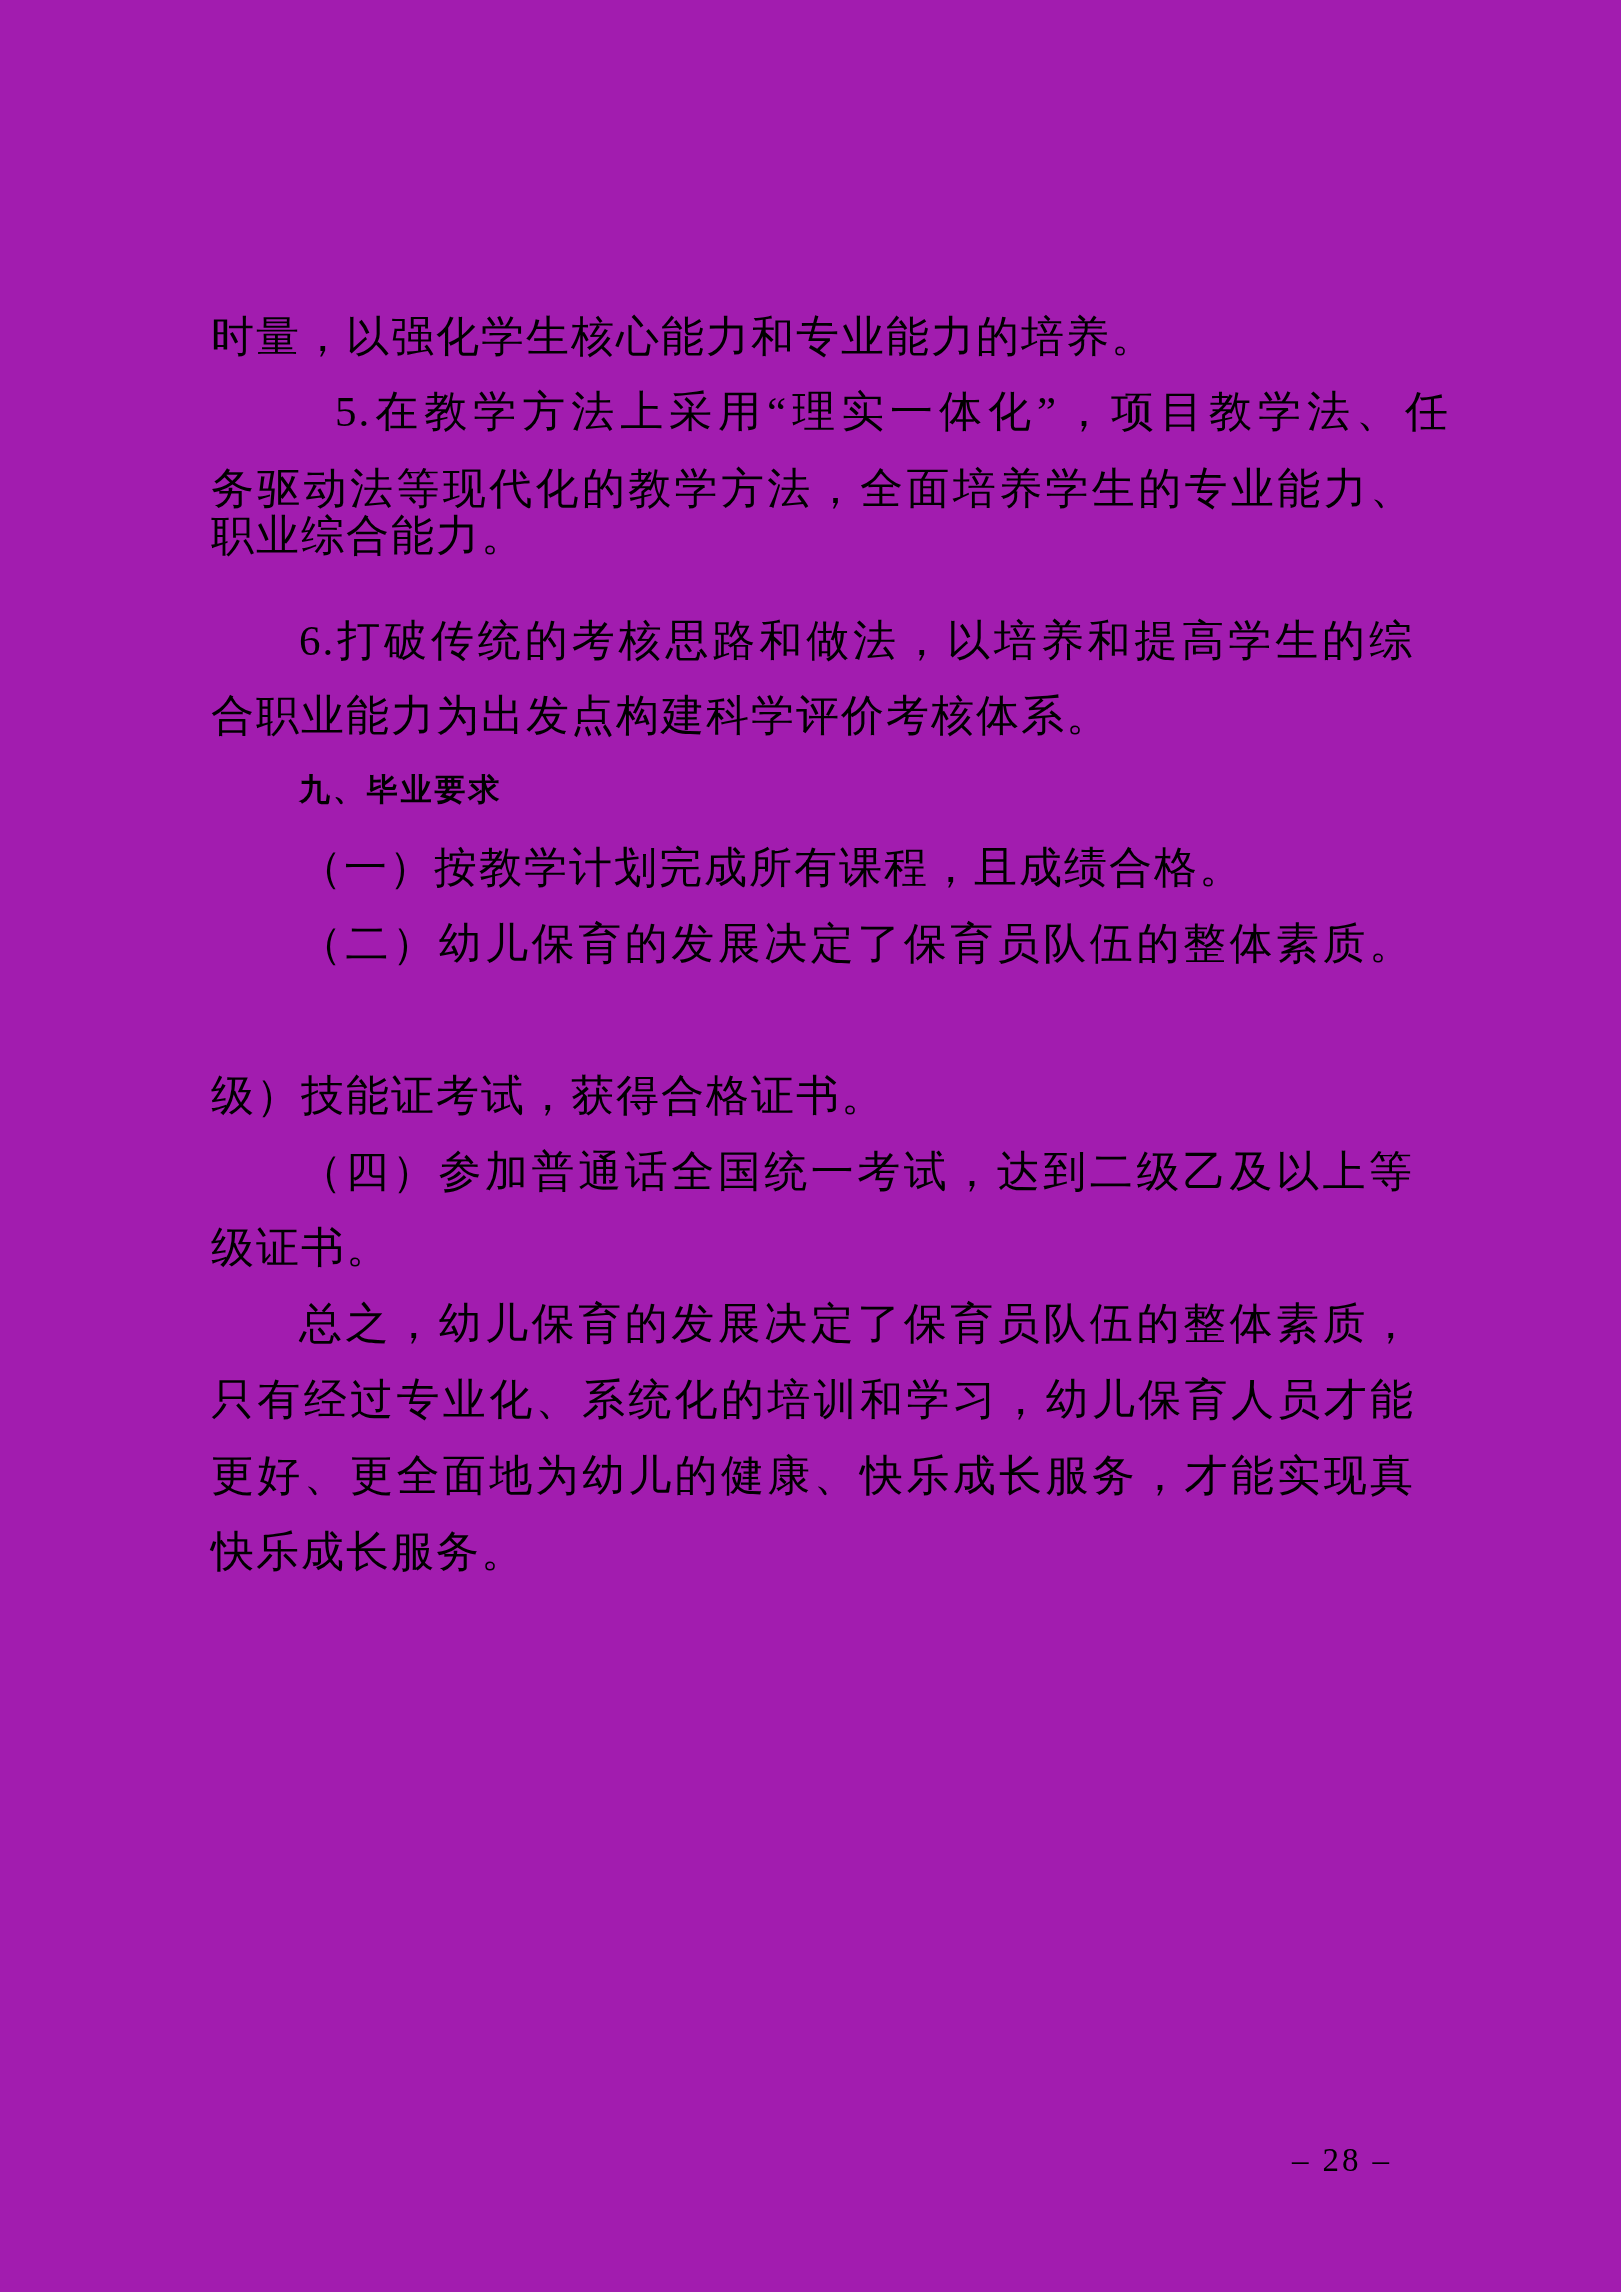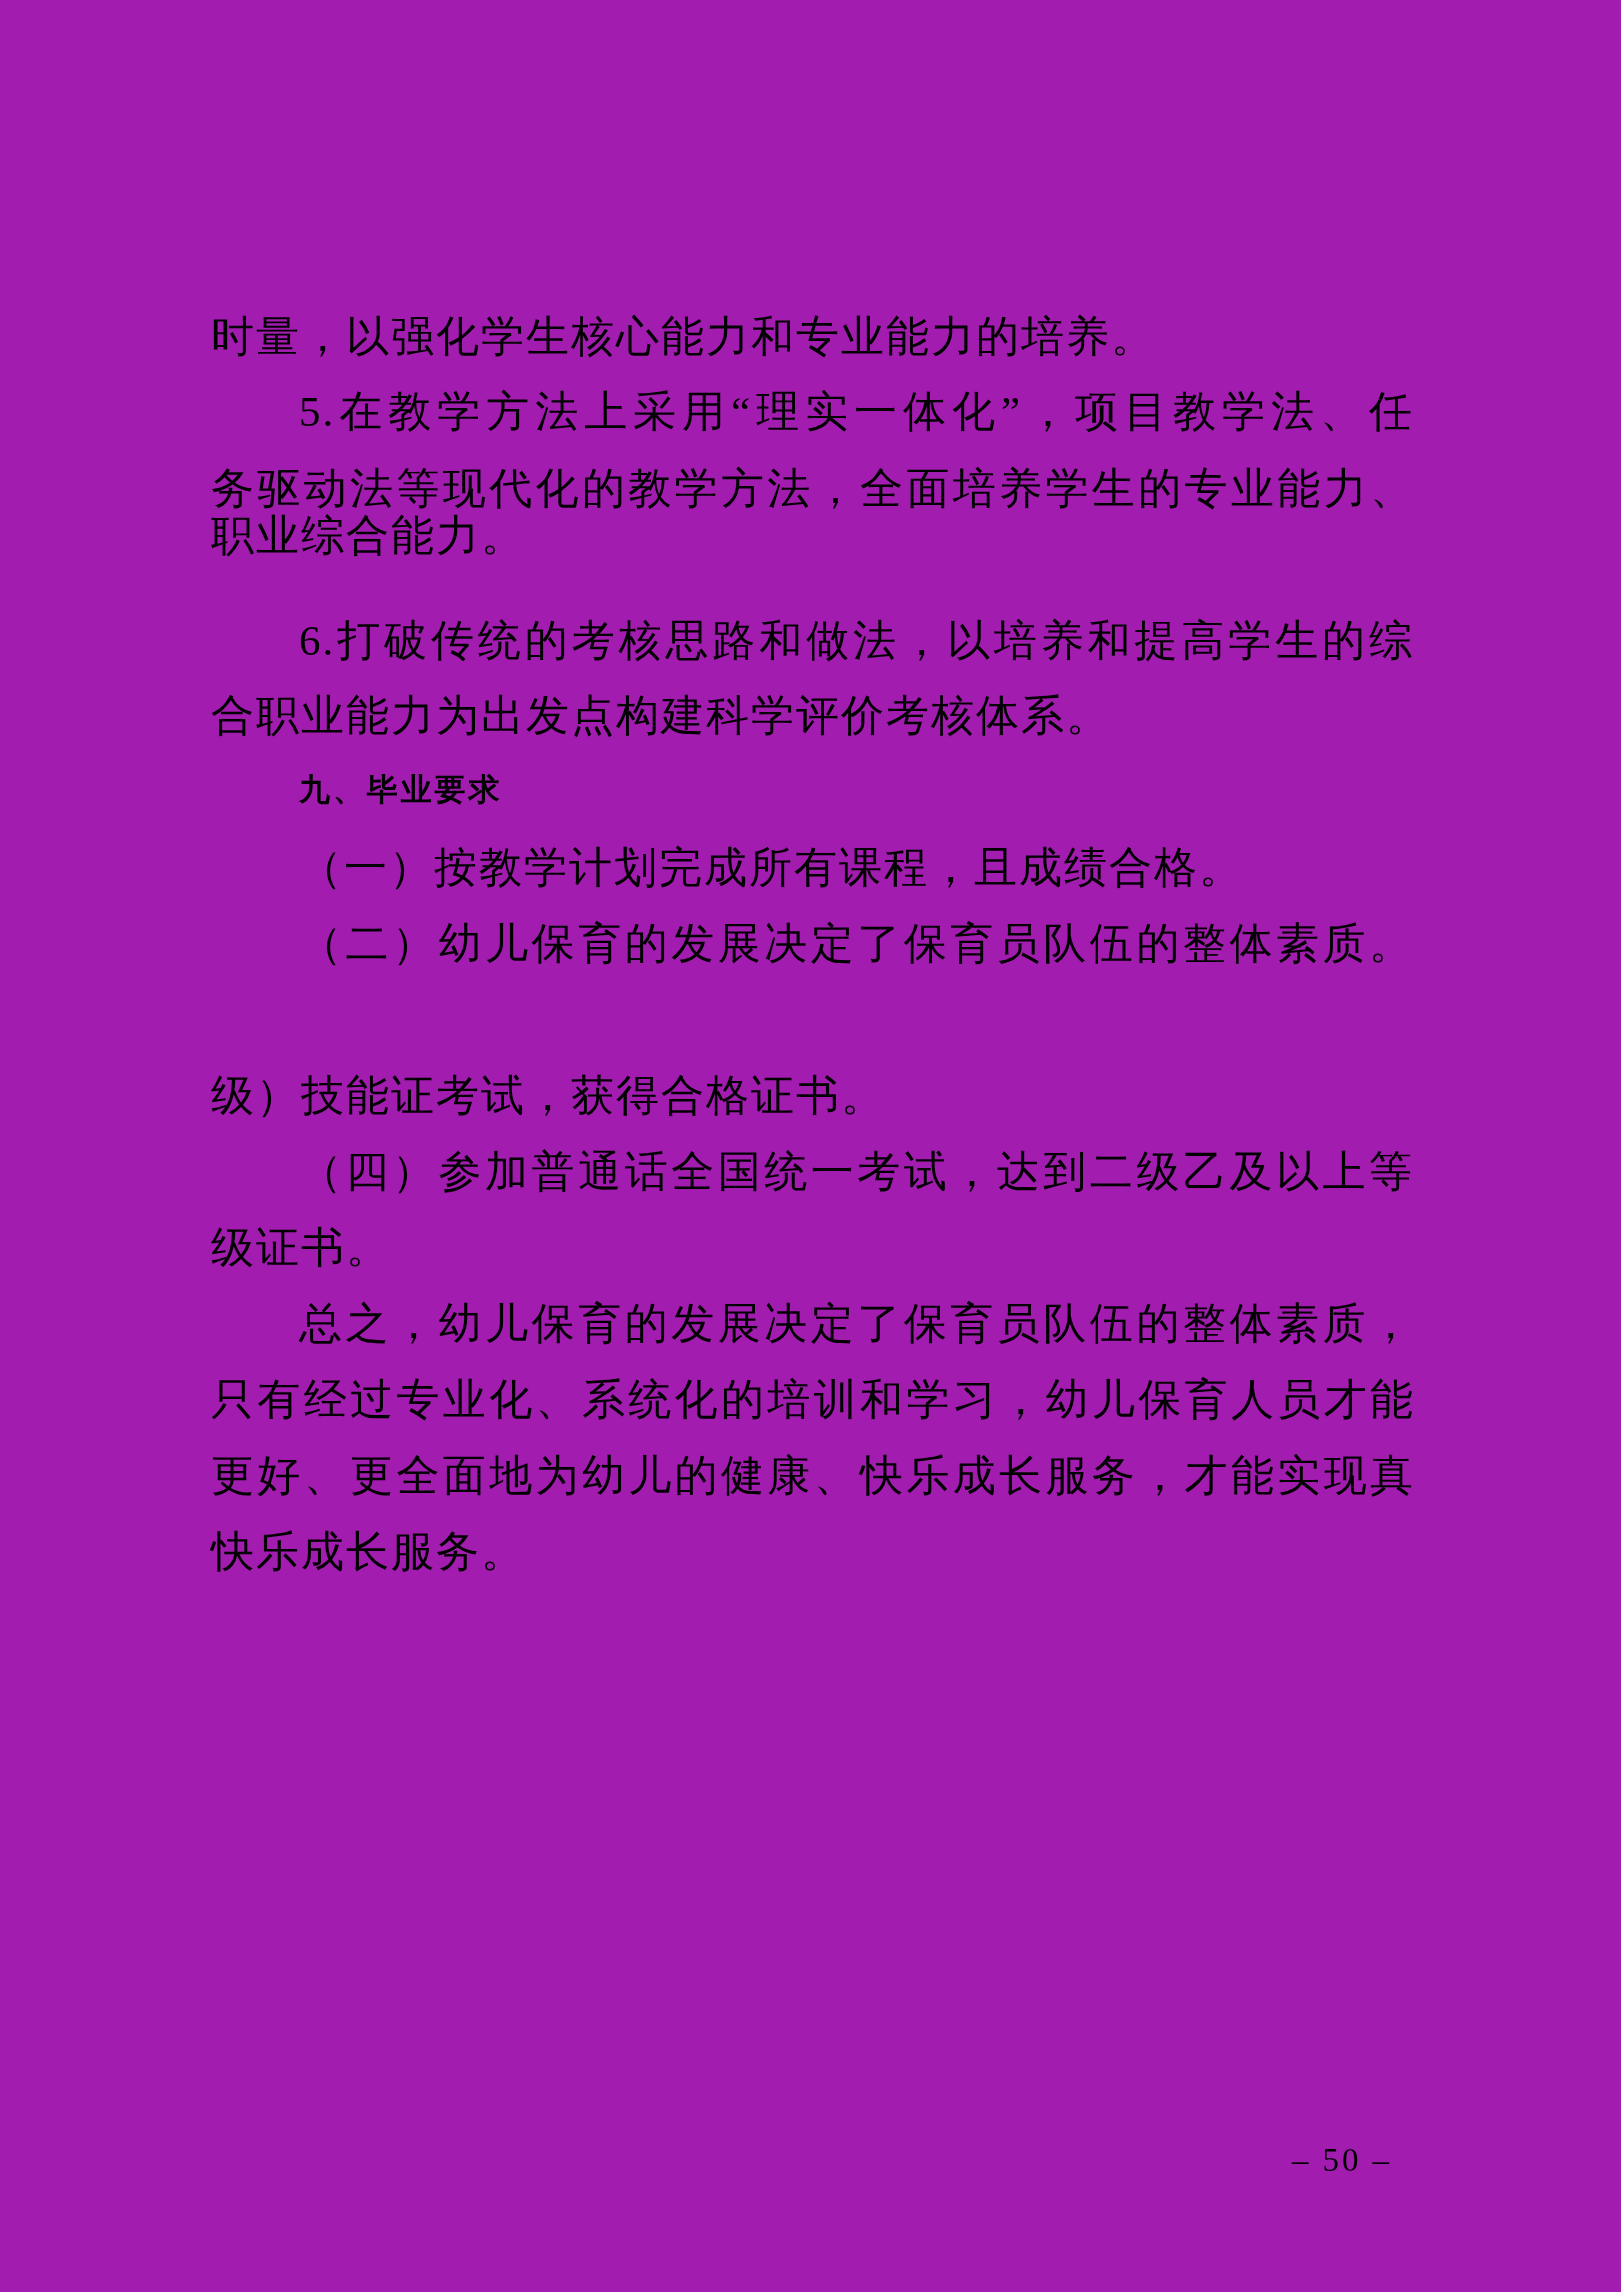--- a/index.html
+++ b/index.html
@@ -50,34 +50,34 @@
     color: #000000;
     white-space: nowrap;
   }
 </style>
 </head>
 <body>
 
 <div class="page">
 
   <div class="line m" style="top:310px;">时量，以强化学生核心能力和专业能力的培养。</div>
-  <div class="line ind just" style="top:385px;">5.在教学方法上采用“理实一体化”，项目教学法、任</div>
+  <div class="line ind just" style="top:385px;margin-left:36px;">5.在教学方法上采用“理实一体化”，项目教学法、任</div>
   <div class="line m just" style="top:462px;">务驱动法等现代化的教学方法，全面培养学生的专业能力、</div>
   <div class="line m" style="top:509px;">职业综合能力。</div>
   <div class="line ind just" style="top:614px;">6.打破传统的考核思路和做法，以培养和提高学生的综</div>
   <div class="line m" style="top:689px;">合职业能力为出发点构建科学评价考核体系。</div>
 
   <div class="line ind heading" style="top:764px;">九、毕业要求</div>
 
   <div class="line ind" style="top:841px;">（一）按教学计划完成所有课程，且成绩合格。</div>
   <div class="line ind just" style="top:917px;">（二）幼儿保育的发展决定了保育员队伍的整体素质。</div>
   <div class="line m" style="top:1069px;">级）技能证考试，获得合格证书。</div>
   <div class="line ind just" style="top:1145px;">（四）参加普通话全国统一考试，达到二级乙及以上等</div>
   <div class="line m" style="top:1221px;">级证书。</div>
   <div class="line ind just" style="top:1297px;">总之，幼儿保育的发展决定了保育员队伍的整体素质，</div>
   <div class="line m just" style="top:1449px;">更好、更全面地为幼儿的健康、快乐成长服务，才能实现真</div>
   <div class="line m just" style="top:1373px;">只有经过专业化、系统化的培训和学习，幼儿保育人员才能</div>
   <div class="line m" style="top:1525px;">快乐成长服务。</div>
 
-  <div class="page-number">– 50 –</div>
+  <div class="page-number">– 28 –</div>
 
 </div>
 
 
 </body></html>

